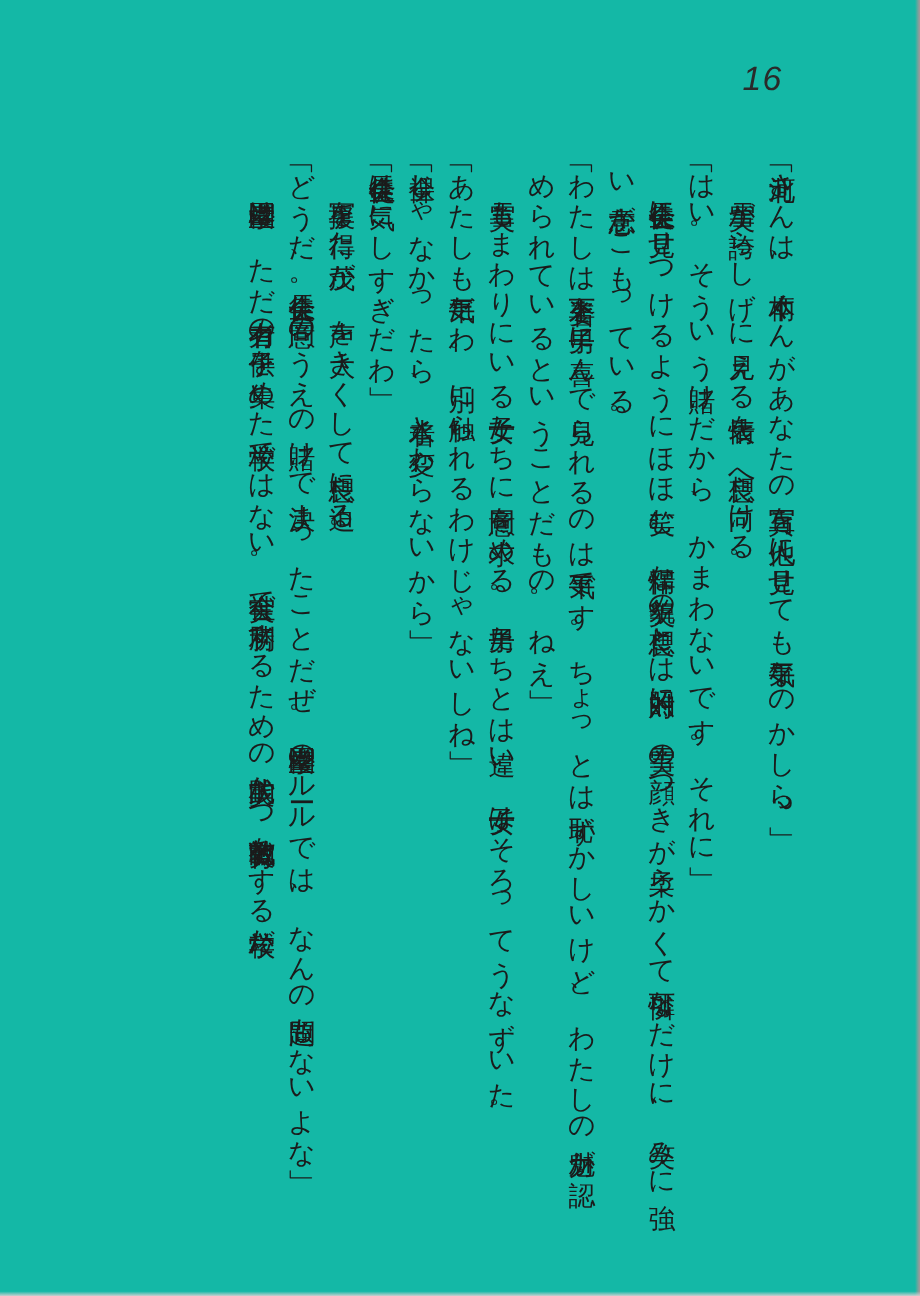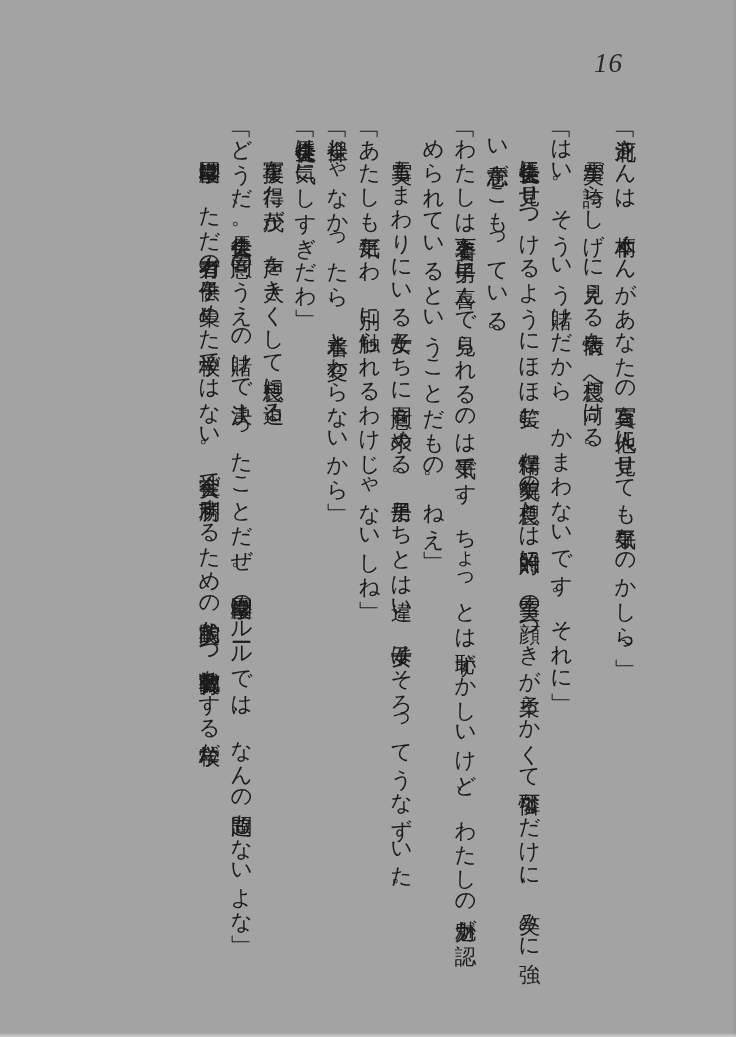--- a/index.html
+++ b/index.html
@@ -3,23 +3,23 @@
 <meta charset="utf-8">
 <style>
   html, body {
     margin: 0;
     padding: 0;
   }
   .page {
     position: relative;
     width: 736px;
     height: 1037px;
-    background: #a3a3a3;
+    background: #14b8a6;
     overflow: hidden;
-    font-family: Liberation Serif, serif;
+    font-family: Liberation Sans, sans-serif;
   }
   .page-number {
     position: absolute;
     top: 48px;
     left: 594px;
     font-size: 27px;
     font-style: italic;
     color: #2a2a2a;
     letter-spacing: 1px;
   }

